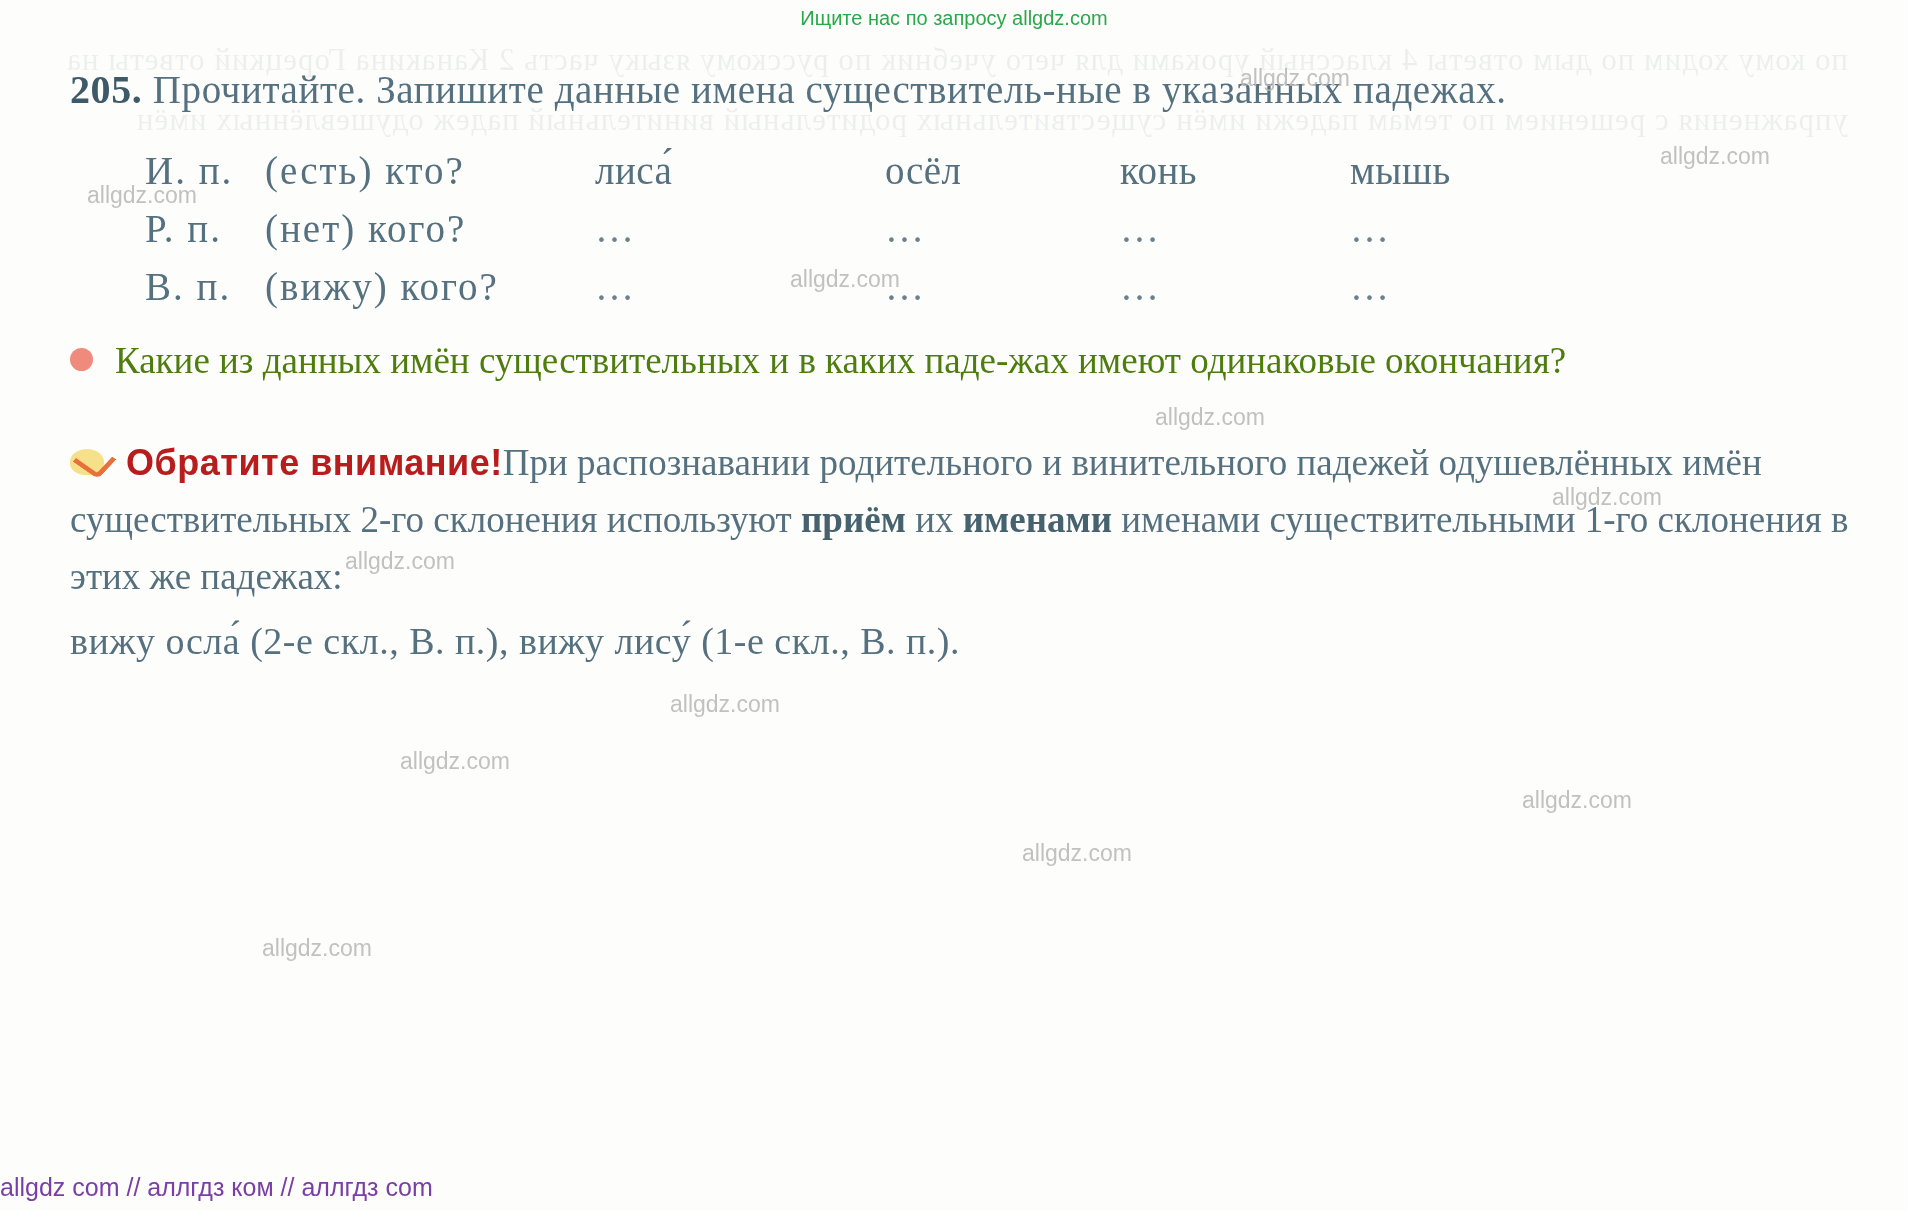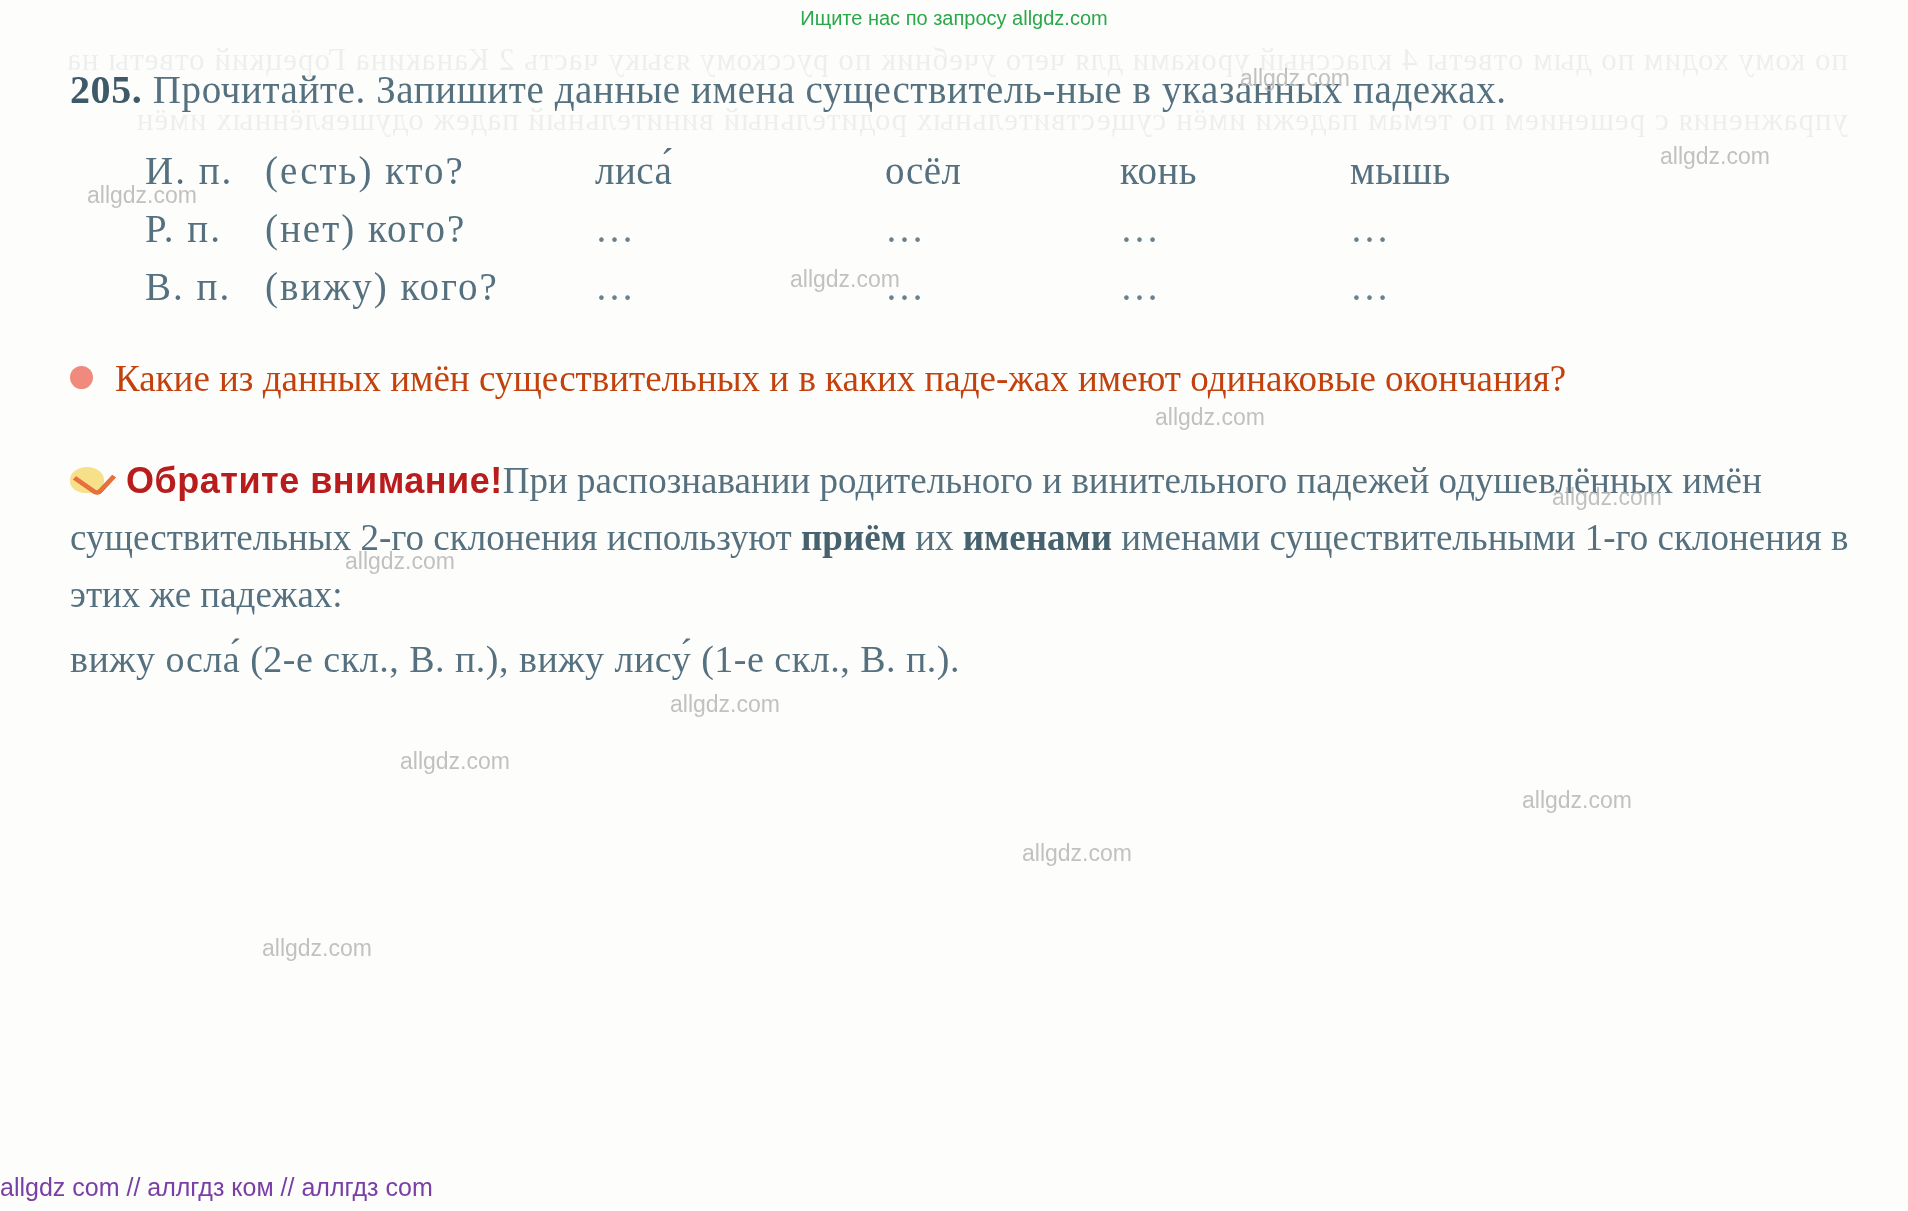--- a/index.html
+++ b/index.html
@@ -105,24 +105,24 @@
     letter-spacing: 2px;
     flex: 0 0 auto;
   }
   .w1 { width: 290px; flex: 0 0 auto; text-align: left; }
   .w2 { width: 235px; flex: 0 0 auto; text-align: left; }
   .w3 { width: 230px; flex: 0 0 auto; text-align: left; }
   .w4 { width: 200px; flex: 0 0 auto; text-align: left; }
   .dots { color: #6a8190; }
 
   .bullet-block {
-    margin-top: 34px;
+    margin-top: 16px;
     font-size: 37px;
     line-height: 58px;
-    color: #c2410c;
+    color: #4d7c0f;
     position: relative;
   }
   .bullet-dot {
     display: inline-block;
     width: 23px;
     height: 23px;
     border-radius: 50%;
     background: #f08a7c;
     margin-right: 22px;
     vertical-align: 2px;

